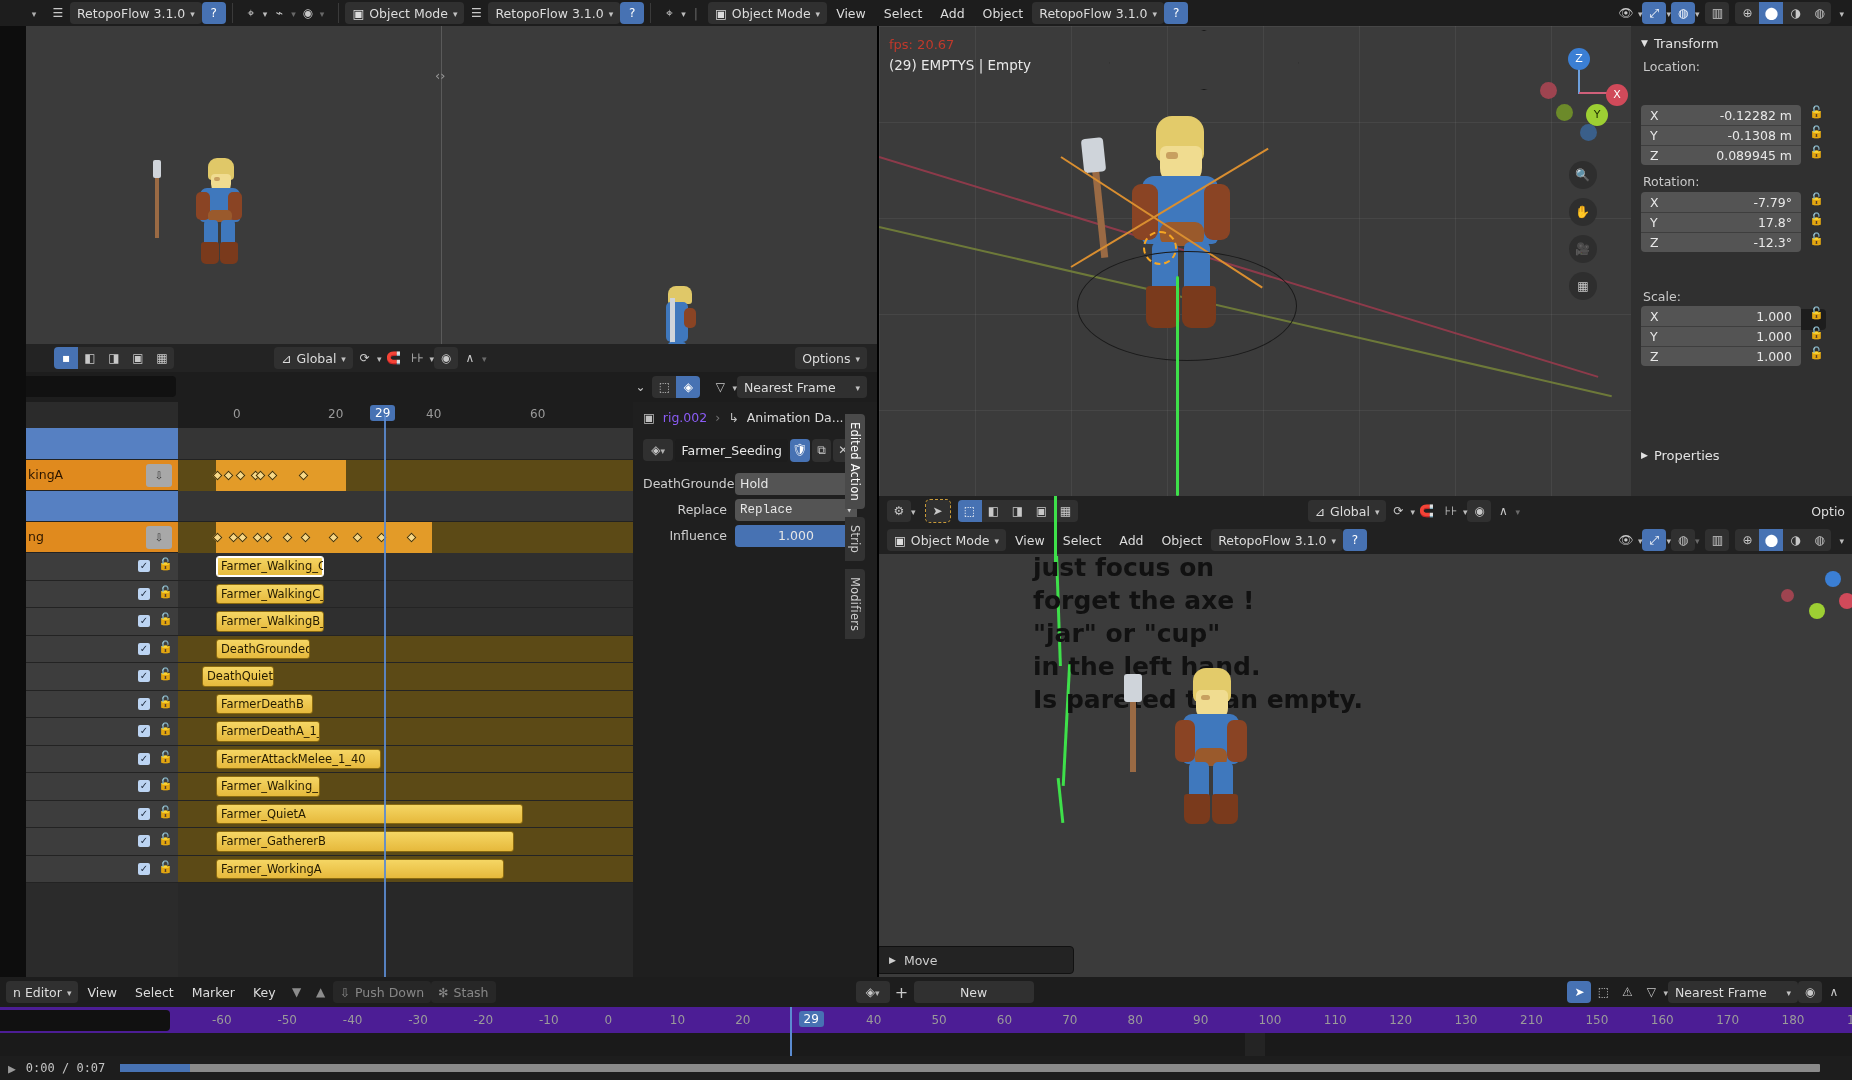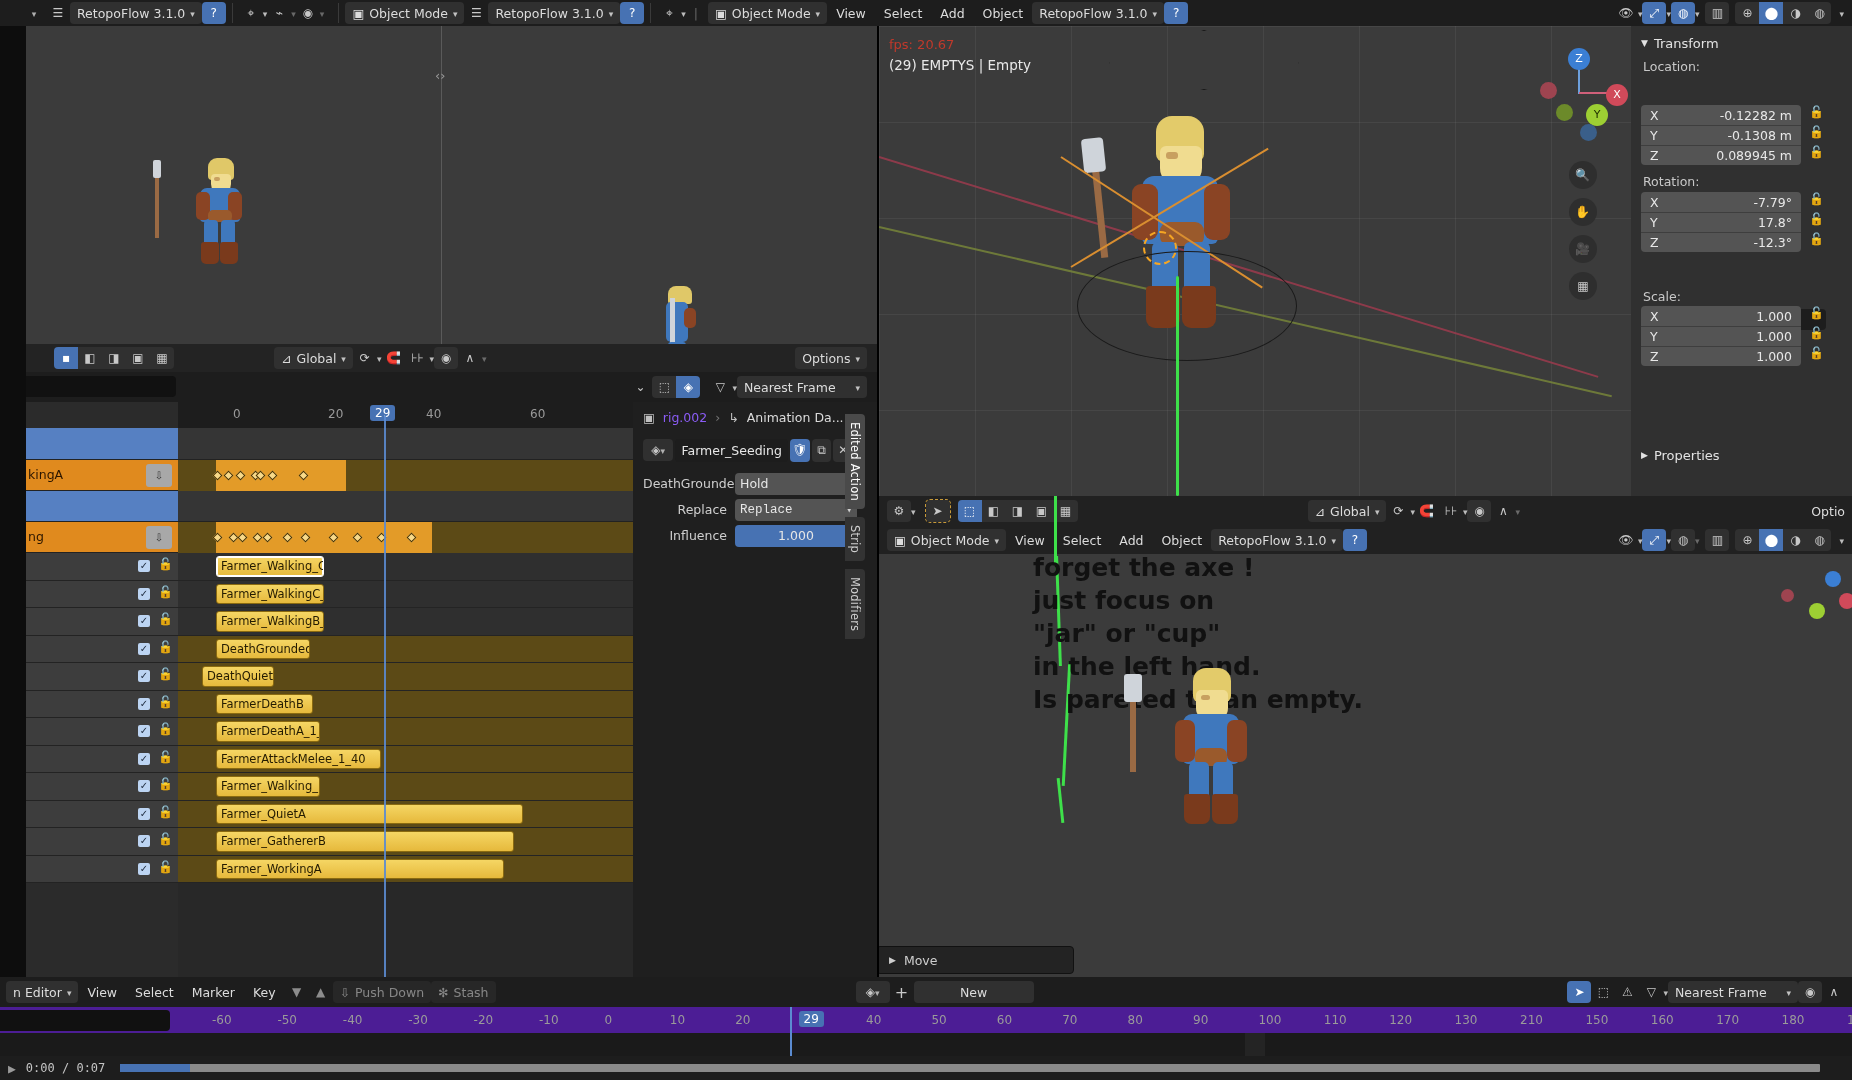--- a/index.html
+++ b/index.html
@@ -706,22 +706,22 @@
     </span>
     <span class="chev" style="margin:0 8px">▾</span>
   </div>
 
   <div class="abs" style="left:175px;top:0;width:3px;height:70px;background:#3ee04a;"></div>
   <div class="abs" style="left:178px;top:60px;width:3px;height:110px;background:#3ee04a;transform:rotate(-2deg);"></div>
   <div class="abs" style="left:186px;top:165px;width:3px;height:125px;background:#3ee04a;transform:rotate(3deg);"></div>
   <div class="abs" style="left:180px;top:282px;width:3px;height:45px;background:#3ee04a;transform:rotate(-6deg);"></div>
 
   <div class="abs annot" style="left:154px;top:55px;">
+    <div>just focus on</div>
     <div>forget the axe !</div>
-    <div>just focus on</div>
     <div>"jar" or "cup"</div>
     <div>in the left hand.</div>
     <div>Is pareted to an empty.</div>
   </div>
 
   <div class="abs dwarf" style="left:290px;top:172px;width:80px;height:150px;">
     <i style="left:24px;top:0;width:38px;height:34px;background:#e3cb6a;border-radius:13px 13px 6px 6px;"></i>
     <i style="left:27px;top:22px;width:32px;height:32px;background:#f0dc90;border-radius:5px 5px 14px 14px;"></i>
     <i style="left:32px;top:27px;width:9px;height:5px;background:#c8a060;border-radius:3px;"></i>
     <i style="left:14px;top:46px;width:56px;height:50px;background:#3f78bd;border-radius:9px 9px 5px 5px;"></i>

